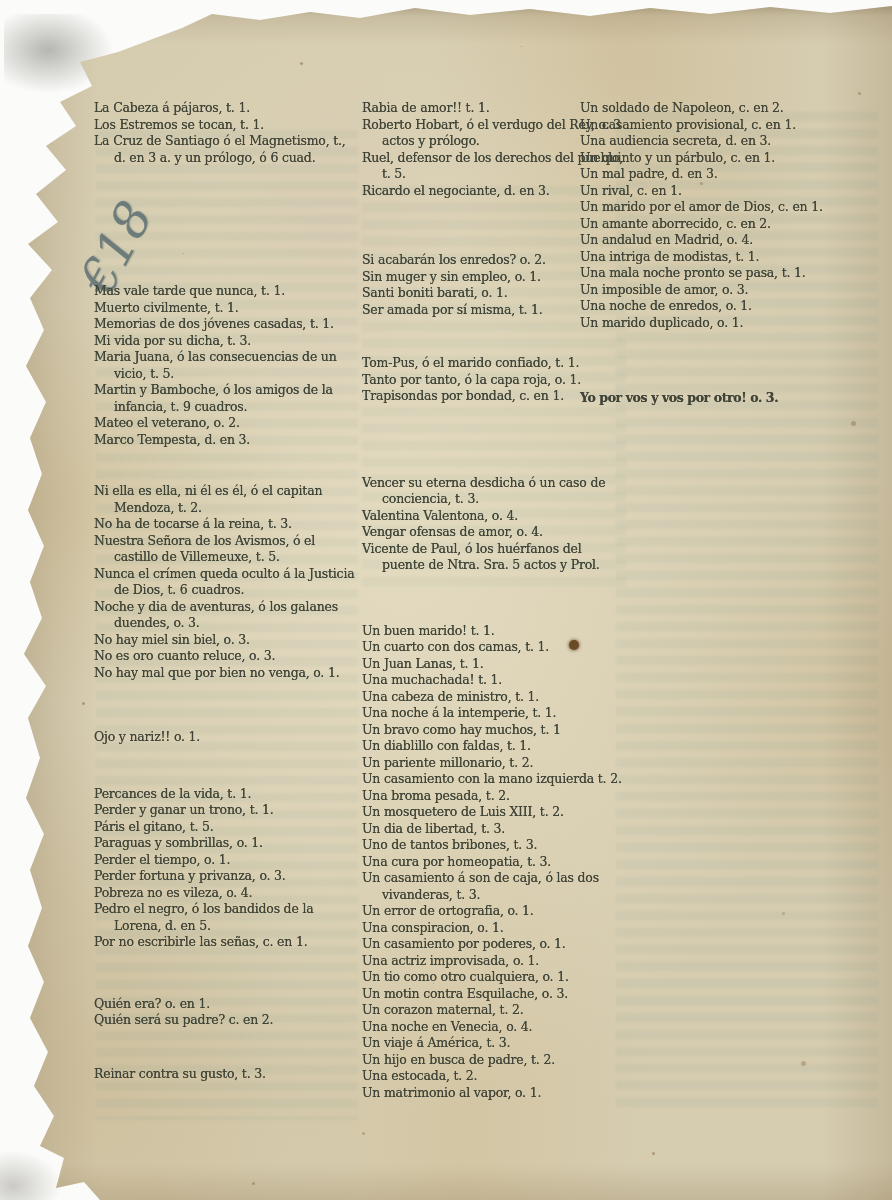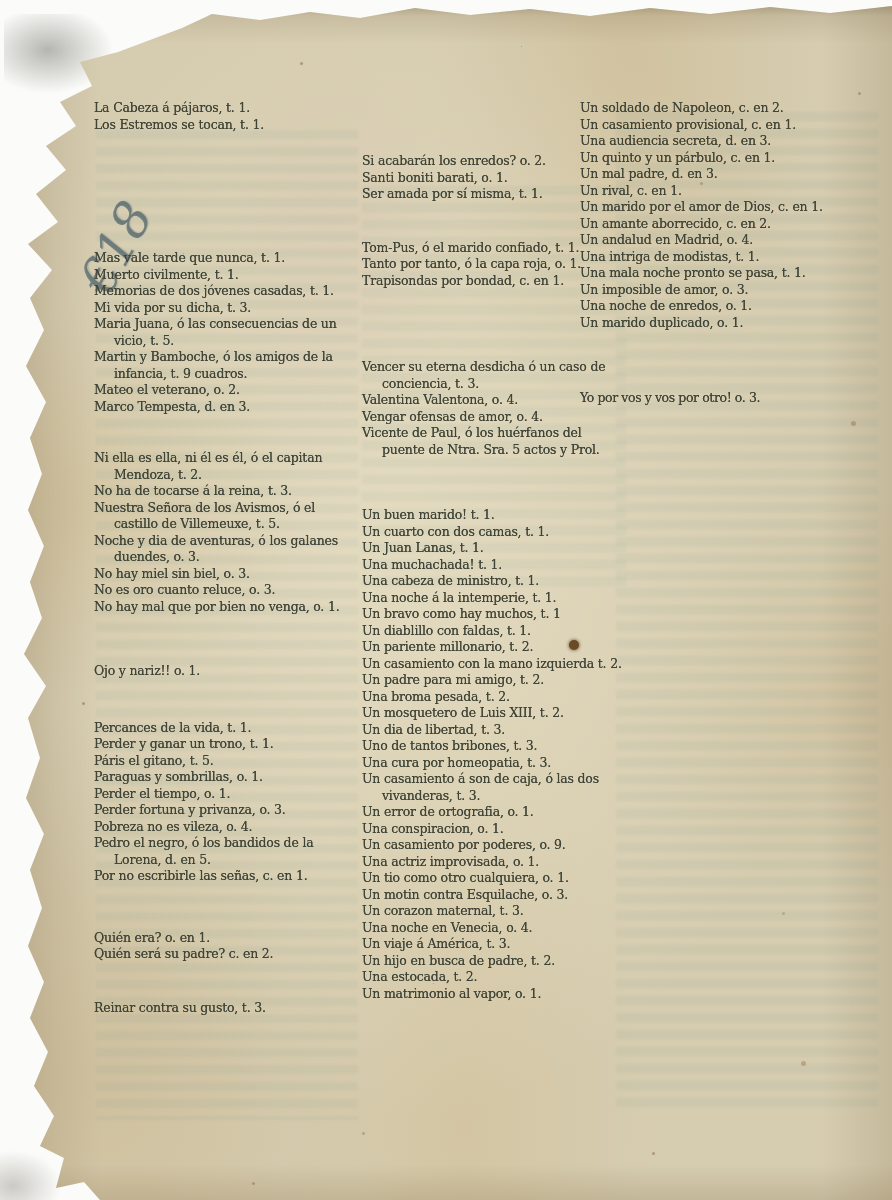--- a/index.html
+++ b/index.html
@@ -59,21 +59,21 @@
       858px 92px 0 0 rgba(128,88,44,.4), 182px 252px 0 -1px rgba(128,88,44,.45),
       782px 912px 0 0 rgba(150,110,60,.35), 362px 1132px 0 0 rgba(128,88,44,.35);}
   
   .col{position:absolute;top:100px;color:#3f4437;font-size:12.5px;line-height:16.5px;
     letter-spacing:-0.2px;text-shadow:0 0 .5px rgba(63,68,55,.85);}
   .col1{left:94px;width:262px;}
   .col2{left:362px;width:264px;}
   .col3{left:580px;width:270px;}
   .entry{margin:0;padding-left:20px;text-indent:-20px;}
   .group{margin:0;}
-  .group.bold{font-weight:normal;letter-spacing:-0.4px;}
+  .group.bold{font-weight:bold;letter-spacing:-0.4px;}
   
   .mark{position:absolute;left:62px;top:208px;width:120px;
     color:rgba(88,108,112,.78);font-size:50px;font-style:italic;
     font-family:"DejaVu Serif","Liberation Serif",serif;
     transform:rotate(-62deg);transform-origin:50% 50%;
     text-shadow:1px 1px 1px rgba(88,108,112,.25);}
 </style>
 </head>
 <body>
 
@@ -93,35 +93,37 @@
 
     <div class="spot spot-big"></div>
     <div class="speck"></div>
 
     <div class="mark">€18</div>
 
     <div class="col col1">
         <div class="group" style="margin-top: 0px;">
           <p class="entry">La Cabeza á pájaros, t. 1.</p>
           <p class="entry">Los Estremos se tocan, t. 1.</p>
+          <p class="entry">La Cruz de Santiago ó el Magnetismo, t., d. en 3 a. y un prólogo, ó 6 cuad.</p>
         </div>
         <div class="group" style="margin-top: 117px;">
           <p class="entry">Mas vale tarde que nunca, t. 1.</p>
           <p class="entry">Muerto civilmente, t. 1.</p>
           <p class="entry">Memorias de dos jóvenes casadas, t. 1.</p>
           <p class="entry">Mi vida por su dicha, t. 3.</p>
           <p class="entry">Maria Juana, ó las consecuencias de un vicio, t. 5.</p>
           <p class="entry">Martin y Bamboche, ó los amigos de la infancia, t. 9 cuadros.</p>
           <p class="entry">Mateo el veterano, o. 2.</p>
           <p class="entry">Marco Tempesta, d. en 3.</p>
         </div>
         <div class="group" style="margin-top: 35px;">
           <p class="entry">Ni ella es ella, ni él es él, ó el capitan Mendoza, t. 2.</p>
           <p class="entry">No ha de tocarse á la reina, t. 3.</p>
           <p class="entry">Nuestra Señora de los Avismos, ó el castillo de Villemeuxe, t. 5.</p>
+          <p class="entry">Nunca el crímen queda oculto á la Justicia de Dios, t. 6 cuadros.</p>
           <p class="entry">Noche y dia de aventuras, ó los galanes duendes, o. 3.</p>
           <p class="entry">No hay miel sin biel, o. 3.</p>
           <p class="entry">No es oro cuanto reluce, o. 3.</p>
           <p class="entry">No hay mal que por bien no venga, o. 1.</p>
         </div>
         <div class="group" style="margin-top: 48px;">
           <p class="entry">Ojo y nariz!! o. 1.</p>
         </div>
         <div class="group" style="margin-top: 40px;">
           <p class="entry">Percances de la vida, t. 1.</p>
@@ -136,22 +138,29 @@
         </div>
         <div class="group" style="margin-top: 45px;">
           <p class="entry">Quién era? o. en 1.</p>
           <p class="entry">Quién será su padre? c. en 2.</p>
         </div>
         <div class="group" style="margin-top: 37px;">
           <p class="entry">Reinar contra su gusto, t. 3.</p>
         </div>
       </div>
     <div class="col col2">
+        <div class="group" style="margin-top: 0px;">
+          <p class="entry">Rabia de amor!! t. 1.</p>
+          <p class="entry">Roberto Hobart, ó el verdugo del Rey, o. 3 actos y prólogo.</p>
+          <p class="entry">Ruel, defensor de los derechos del pueblo, t. 5.</p>
+          <p class="entry">Ricardo el negociante, d. en 3.</p>
+        </div>
         <div class="group" style="margin-top: 53px;">
           <p class="entry">Si acabarán los enredos? o. 2.</p>
+          <p class="entry">Sin muger y sin empleo, o. 1.</p>
           <p class="entry">Santi boniti barati, o. 1.</p>
           <p class="entry">Ser amada por sí misma, t. 1.</p>
         </div>
         <div class="group" style="margin-top: 37px;">
           <p class="entry">Tom-Pus, ó el marido confiado, t. 1.</p>
           <p class="entry">Tanto por tanto, ó la capa roja, o. 1.</p>
           <p class="entry">Trapisondas por bondad, c. en 1.</p>
         </div>
         <div class="group" style="margin-top: 70px;">
           <p class="entry">Vencer su eterna desdicha ó un caso de conciencia, t. 3.</p>
@@ -163,34 +172,33 @@
           <p class="entry">Un buen marido! t. 1.</p>
           <p class="entry">Un cuarto con dos camas, t. 1.</p>
           <p class="entry">Un Juan Lanas, t. 1.</p>
           <p class="entry">Una muchachada! t. 1.</p>
           <p class="entry">Una cabeza de ministro, t. 1.</p>
           <p class="entry">Una noche á la intemperie, t. 1.</p>
           <p class="entry">Un bravo como hay muchos, t. 1</p>
           <p class="entry">Un diablillo con faldas, t. 1.</p>
           <p class="entry">Un pariente millonario, t. 2.</p>
           <p class="entry">Un casamiento con la mano izquierda t. 2.</p>
-          <p class="entry">Un padre para mi amigo, t. 2.</p>
           <p class="entry">Una broma pesada, t. 2.</p>
           <p class="entry">Un mosquetero de Luis XIII, t. 2.</p>
           <p class="entry">Un dia de libertad, t. 3.</p>
           <p class="entry">Uno de tantos bribones, t. 3.</p>
           <p class="entry">Una cura por homeopatia, t. 3.</p>
           <p class="entry">Un casamiento á son de caja, ó las dos vivanderas, t. 3.</p>
           <p class="entry">Un error de ortografia, o. 1.</p>
           <p class="entry">Una conspiracion, o. 1.</p>
-          <p class="entry">Un casamiento por poderes, o. 9.</p>
+          <p class="entry">Un casamiento por poderes, o. 1.</p>
           <p class="entry">Una actriz improvisada, o. 1.</p>
           <p class="entry">Un tio como otro cualquiera, o. 1.</p>
           <p class="entry">Un motin contra Esquilache, o. 3.</p>
-          <p class="entry">Un corazon maternal, t. 3.</p>
+          <p class="entry">Un corazon maternal, t. 2.</p>
           <p class="entry">Una noche en Venecia, o. 4.</p>
           <p class="entry">Un viaje á América, t. 3.</p>
           <p class="entry">Un hijo en busca de padre, t. 2.</p>
           <p class="entry">Una estocada, t. 2.</p>
           <p class="entry">Un matrimonio al vapor, o. 1.</p>
         </div>
       </div>
     <div class="col col3">
         <div class="group" style="margin-top: 0px;">
           <p class="entry">Un soldado de Napoleon, c. en 2.</p>

